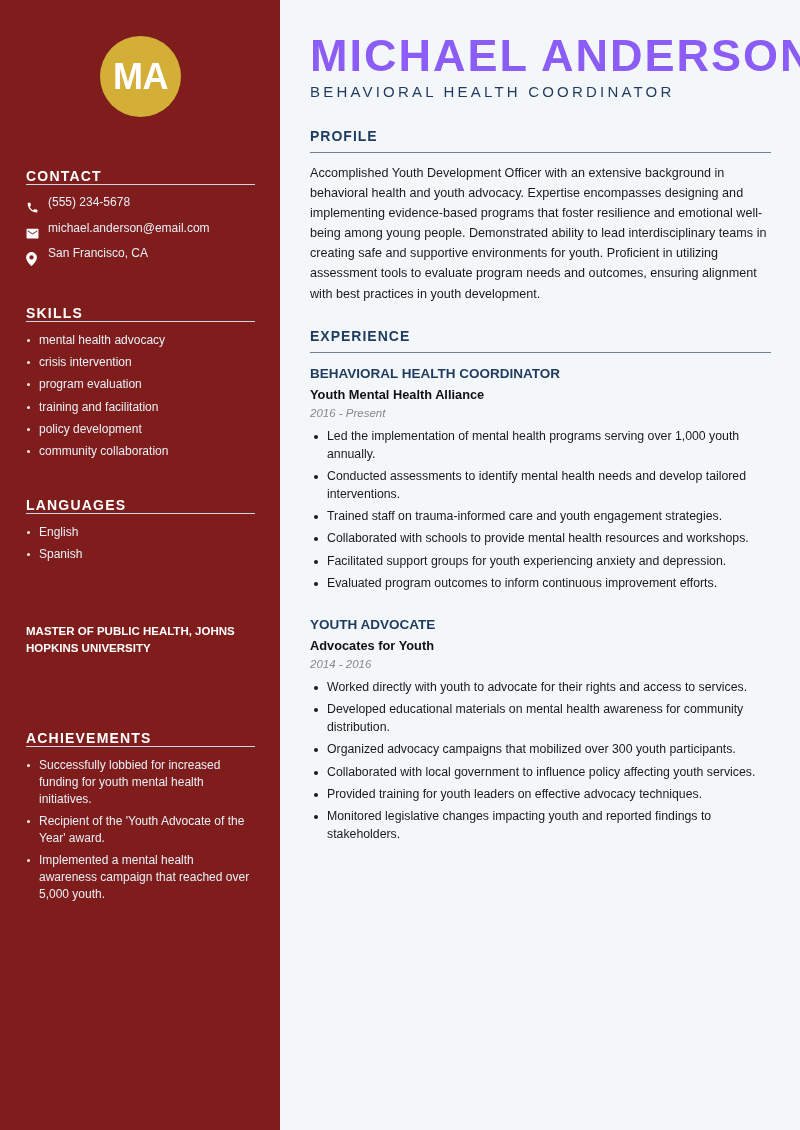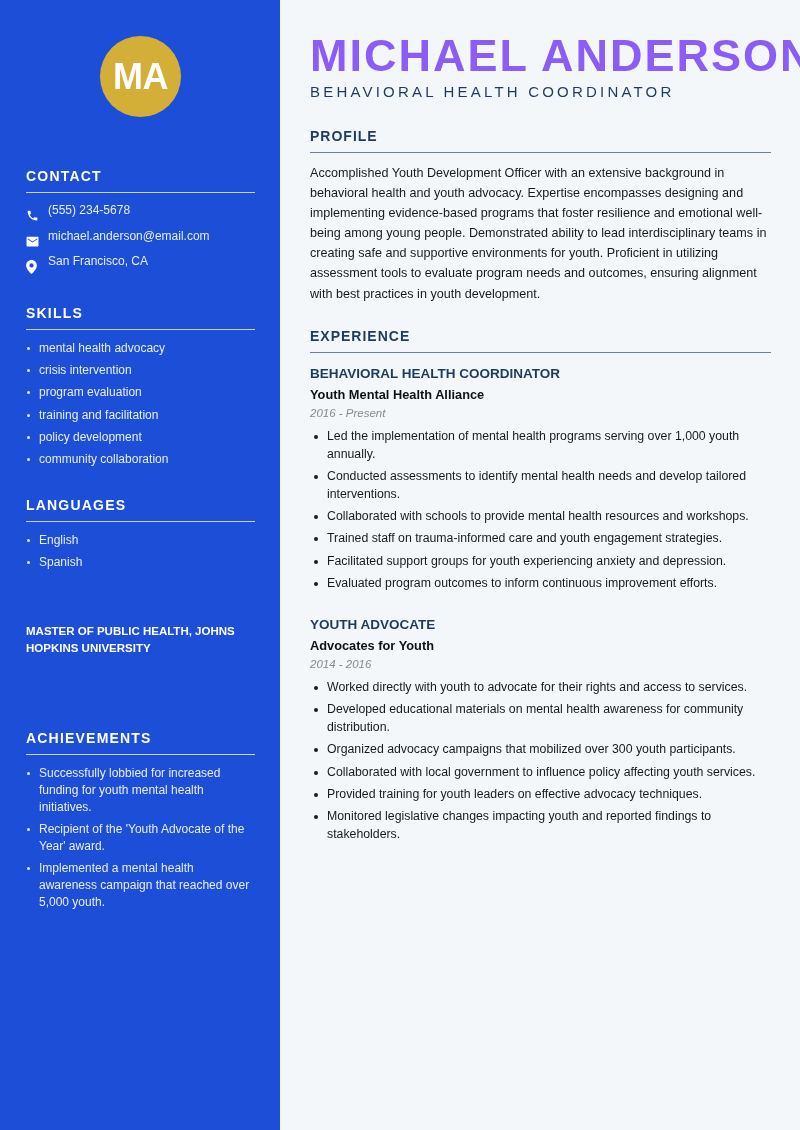--- a/index.html
+++ b/index.html
@@ -6,36 +6,36 @@
   html, body { width: 800px; height: 1130px; }
   body {
     font-family: "Liberation Sans", "DejaVu Sans", sans-serif;
     background: #f4f7f9;
     position: relative;
     overflow: hidden;
   }
   .sidebar {
     position: absolute; left: 0; top: 0;
     width: 280px; height: 1130px;
-    background: #1d4ed8;
+    background: #7f1d1d;
     color: #ffffff;
     padding: 0 26px;
   }
   .avatar {
     position: absolute; left: 100px; top: 36px;
     width: 81px; height: 81px; border-radius: 50%;
     background: #d4af37;
     display: flex; align-items: center; justify-content: center;
     font-weight: bold; font-size: 36px; color: #ffffff;
     letter-spacing: -0.5px;
   }
   .side-section { position: absolute; left: 26px; width: 229px; }
   .side-heading {
     font-size: 14px; font-weight: bold; letter-spacing: 1.2px;
-    color: #ffffff; padding-bottom: 8px;
+    color: #ffffff; 
     border-bottom: 1.5px solid #c9d6e6;
     margin-bottom: 10px;
   }
   .contact-row {
     display: flex; 
     font-size: 12px; color: #e8eef5; height: 25.5px;
   }
   .contact-row .ic { width: 22px; display: flex; align-items: center; }
   .bullet-list { list-style: none; }
   .bullet-list li {
@@ -165,22 +165,22 @@
 
   <h2 class="main-heading" style="top:328px;">EXPERIENCE</h2>
 
   <div class="job" style="top:366px;">
     <div class="job-title">BEHAVIORAL HEALTH COORDINATOR</div>
     <div class="job-company">Youth Mental Health Alliance</div>
     <div class="job-dates">2016 - Present</div>
     <ul class="job-bullets">
       <li>Led the implementation of mental health programs serving over 1,000 youth annually.</li>
       <li>Conducted assessments to identify mental health needs and develop tailored interventions.</li>
+      <li>Trained staff on trauma-informed care and youth engagement strategies.</li>
       <li>Collaborated with schools to provide mental health resources and workshops.</li>
-      <li>Trained staff on trauma-informed care and youth engagement strategies.</li>
       <li>Facilitated support groups for youth experiencing anxiety and depression.</li>
       <li>Evaluated program outcomes to inform continuous improvement efforts.</li>
     </ul>
   </div>
 
   <div class="job" style="top:617px;">
     <div class="job-title">YOUTH ADVOCATE</div>
     <div class="job-company">Advocates for Youth</div>
     <div class="job-dates">2014 - 2016</div>
     <ul class="job-bullets">

